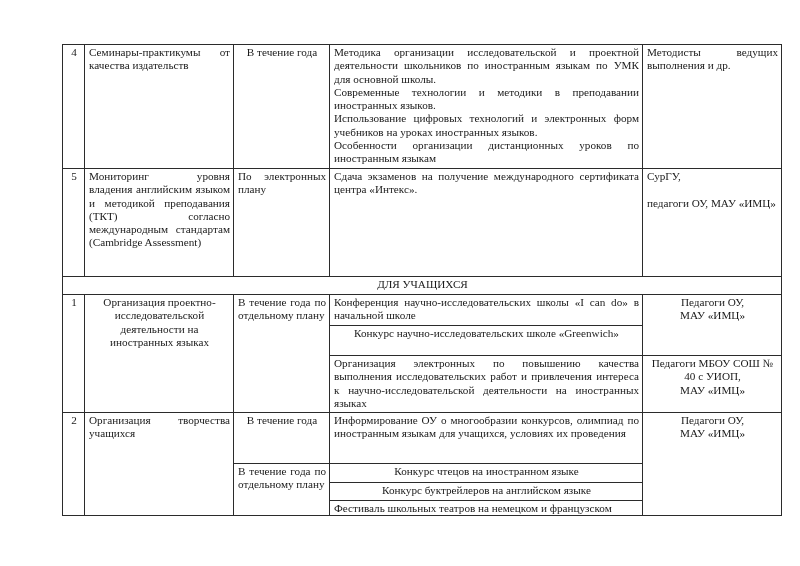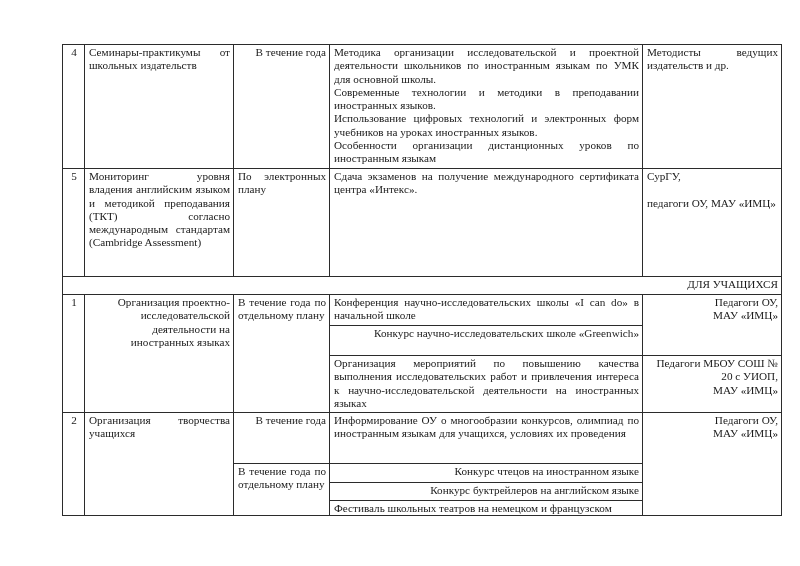--- a/index.html
+++ b/index.html
@@ -31,21 +31,21 @@
     border: 1px solid #2b2b2b;
     vertical-align: top;
     padding: 1px 3px 0 4px;
     overflow: hidden;
   }
   td.num {
     text-align: center;
     padding: 1px 1px 0 1px;
   }
   td.just { text-align: justify; }
-  td.left { text-align: right; }
+  td.left { text-align: center; }
   td.pre  { white-space: pre-line; }
   td.section {
     text-transform: none;
     padding-left: 4px;
   }
   tr.clip td { line-height: 12.5px; }
 </style>
 </head>
 <body>
 
@@ -55,27 +55,27 @@
       <col style="width:22px">
       <col style="width:149px">
       <col style="width:96px">
       <col style="width:313px">
       <col style="width:139px">
     </colgroup>
     <tbody>
 
       <tr style="height:124px">
         <td class="num">4</td>
-        <td class="just">Семинары-практикумы от школьных издательств</td>
+        <td class="just">Семинары-практикумы от качества издательств</td>
         <td class="left">В течение года</td>
         <td class="just pre">Методика организации исследовательской и проектной деятельности школьников по иностранным языкам по УМК для основной школы.
 Современные технологии и методики в преподавании иностранных языков.
 Использование цифровых технологий и электронных форм учебников на уроках иностранных языков.
 Особенности организации дистанционных уроков по иностранным языкам</td>
-        <td class="just">Методисты ведущих издательств и др.</td>
+        <td class="just">Методисты ведущих выполнения и др.</td>
       </tr>
 
       <tr style="height:108px">
         <td class="num">5</td>
         <td class="just">Мониторинг уровня владения английским языком и методикой преподавания (ТКТ) согласно международным стандартам (Cambridge Assessment)</td>
         <td class="just">По электронных плану</td>
         <td class="just">Сдача экзаменов на получение международного сертификата центра «Интекс».</td>
         <td class="just pre">СурГУ,
 
 педагоги ОУ, МАУ «ИМЦ»</td>
@@ -92,23 +92,23 @@
         <td class="just">Конференция научно-исследовательских школы «I can do» в начальной школе</td>
         <td class="left pre" rowspan="2">Педагоги ОУ,
 МАУ «ИМЦ»</td>
       </tr>
 
       <tr style="height:30px">
         <td class="left">Конкурс научно-исследовательских школе «Greenwich»</td>
       </tr>
 
       <tr style="height:57px">
-        <td class="just">Организация мероприятий по повышению качества выполнения исследовательских работ и привлечения интереса к научно-исследовательской деятельности на иностранных языках</td>
+        <td class="just">Организация электронных по повышению качества выполнения исследовательских работ и привлечения интереса к научно-исследовательской деятельности на иностранных языках</td>
         <td class="left pre">Педагоги МБОУ СОШ №
-20 с УИОП,
+40 с УИОП,
 МАУ «ИМЦ»</td>
       </tr>
 
       <tr style="height:51px">
         <td class="num" rowspan="4">2</td>
         <td class="just" rowspan="4">Организация творчества учащихся</td>
         <td class="left">В течение года</td>
         <td class="just">Информирование ОУ о многообразии конкурсов, олимпиад по иностранным языкам для учащихся, условиях их проведения</td>
         <td class="left pre" rowspan="4">Педагоги ОУ,
 МАУ «ИМЦ»</td>

